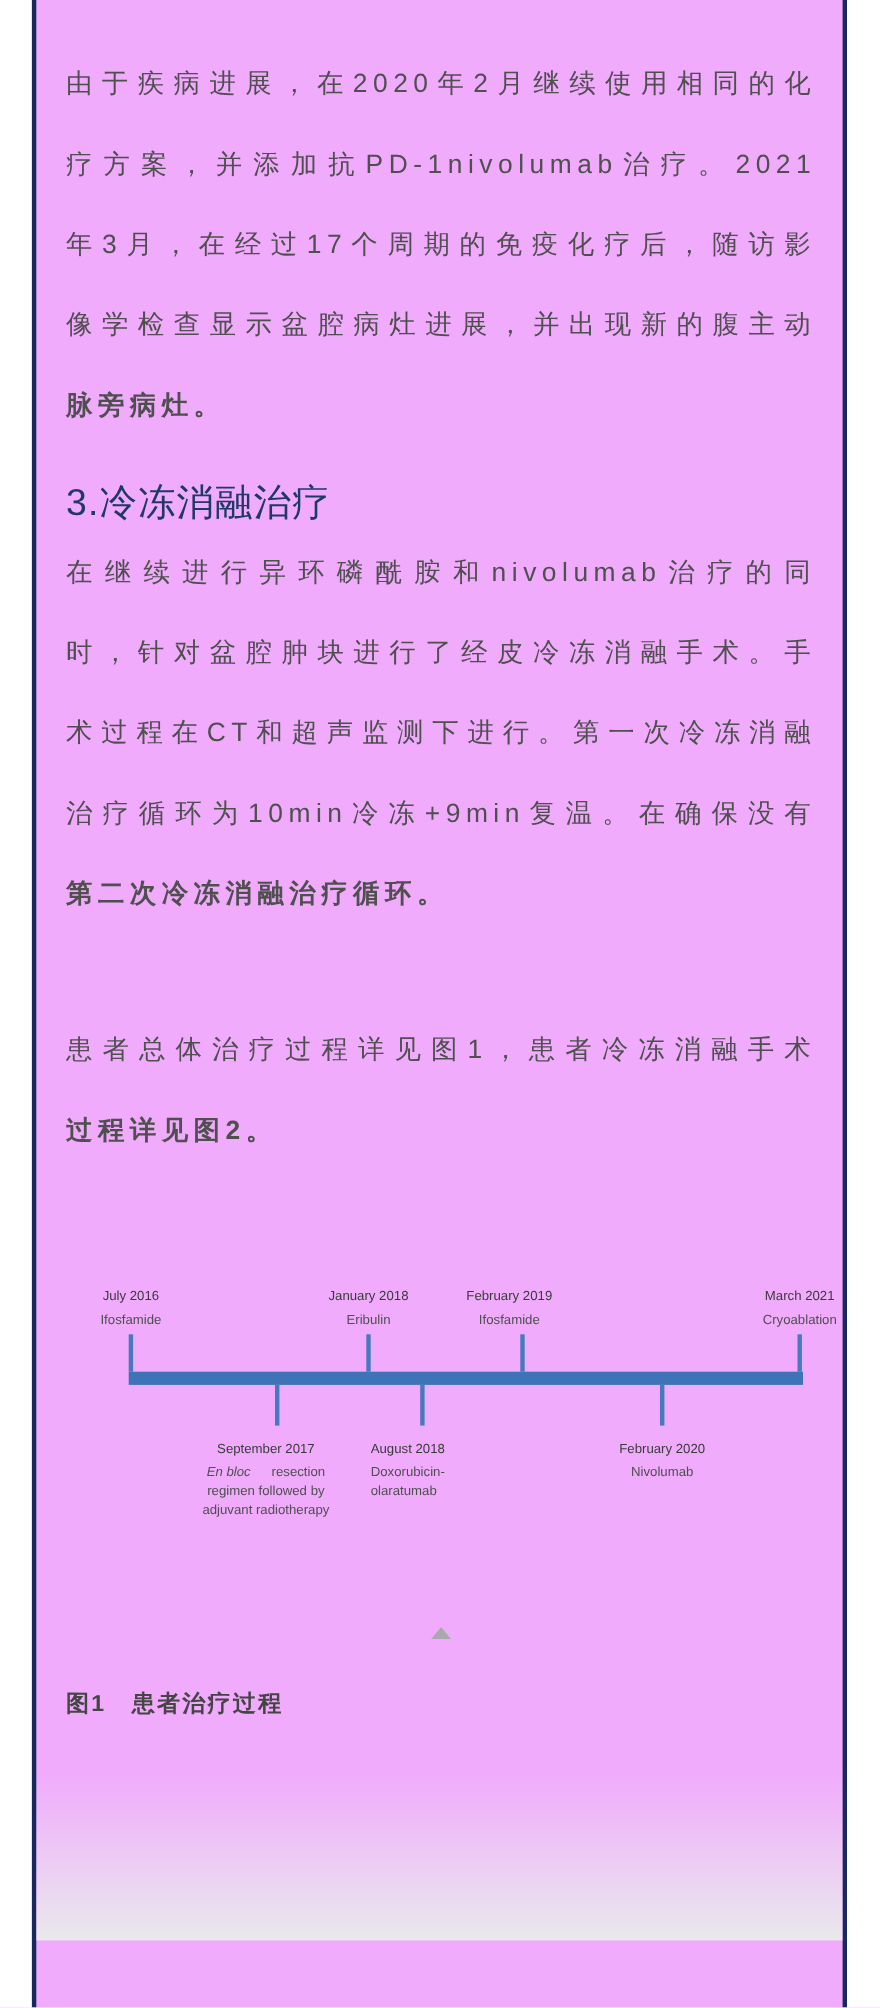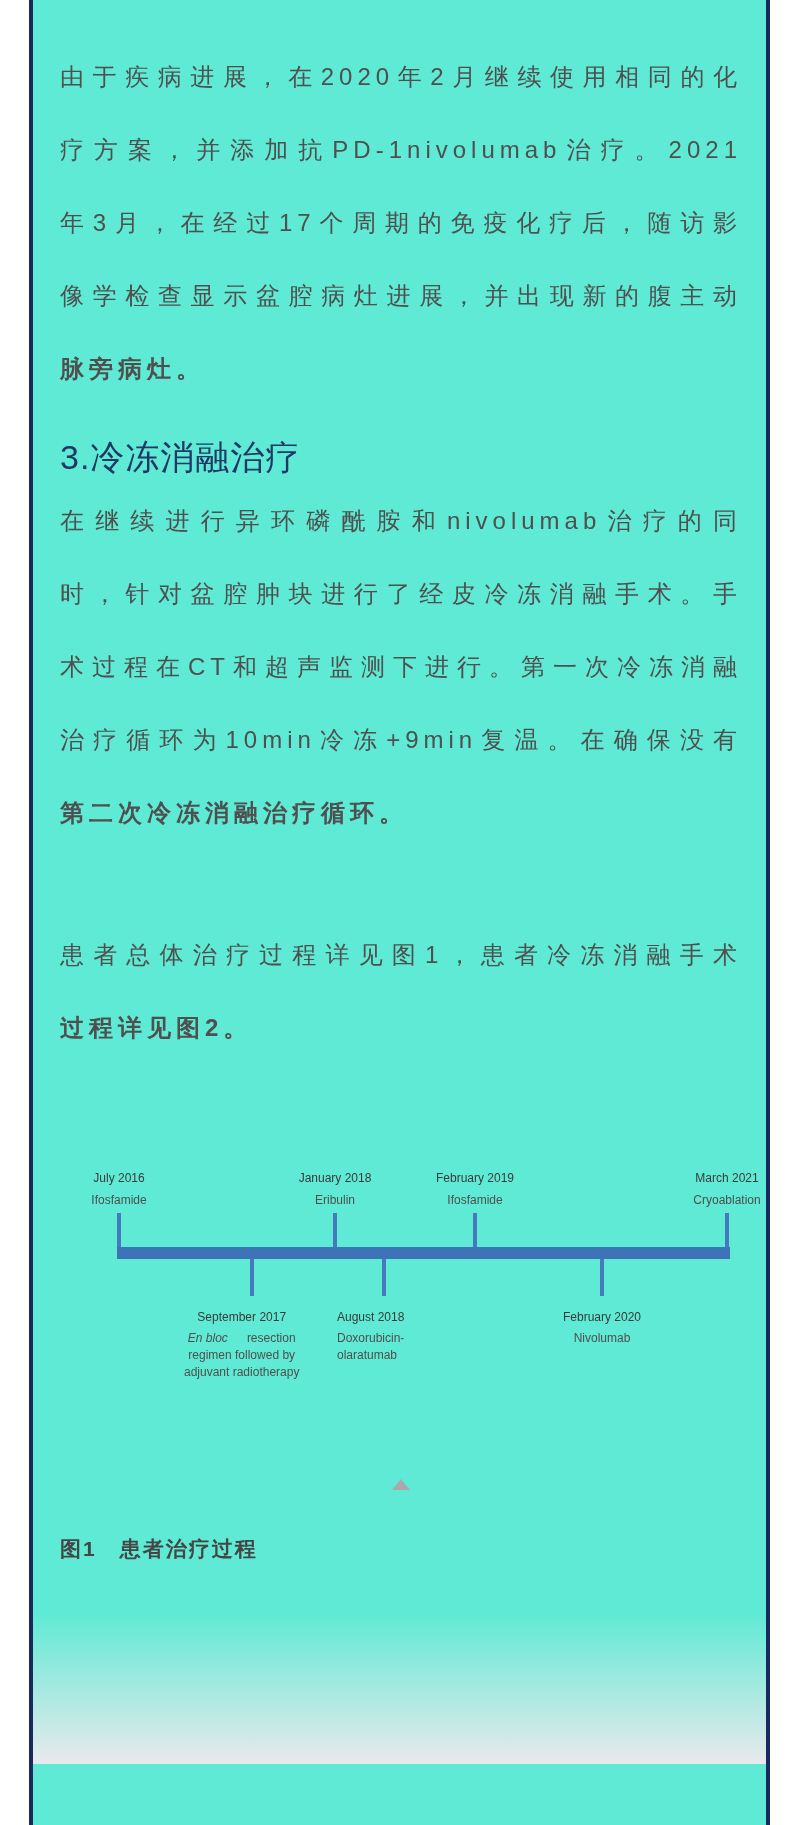--- a/index.html
+++ b/index.html
@@ -4,21 +4,21 @@
 <style>
   html,body { margin:0; padding:0; background:#ffffff; }
   body {
     width:800px; height:1825px; position:relative;
     font-family:"Liberation Sans","DejaVu Sans",sans-serif;
     -webkit-font-smoothing:antialiased;
   }
   .card {
     position:relative; margin-left:29px; width:733px; height:1825px;
     border-left:4px solid #17295e; border-right:4px solid #17295e;
-    background:#5eead4; overflow:hidden;
+    background:#f0abfc; overflow:hidden;
   }
   .fade-band {
     position:absolute; left:0; right:0; top:1612px; height:152px; z-index:0;
     background:linear-gradient(180deg, rgba(236,236,239,0) 0%, #e9e9ec 100%);
   }
   .content { position:relative; z-index:1; display:flow-root; padding:0 24px 0 27px; }
   .para { margin:0; }
   .bline {
     font-size:24px; line-height:73px; letter-spacing:5px; color:#4f4f4f;
     text-align:justify; text-align-last:justify; white-space:nowrap;
@@ -34,21 +34,21 @@
 
   
   .figure { position:relative; margin-top:104px; height:215px; font-size:12px; }
   .tl-bar { position:absolute; left:57px; top:79px; width:613px; height:12px; background:#3e73b8; }
   .tick { position:absolute; width:4px; background:#4679bd; }
   .tick.up   { top:45px; height:34px; }
   .tick.down { top:91px; height:37px; }
   .t1{left:57px}.t2{left:273px}.t3{left:413px}.t4{left:665px}
   .b1{left:190px}.b2{left:322px}.b3{left:540px}
   .top-event { position:absolute; top:2px; transform:translateX(-50%); text-align:center; white-space:nowrap; }
-  .te1{left:59px}.te2{left:275px}.te3{left:415px}.te4{left:667px}
+  .te1{left:59px}.te2{left:275px}.te3{left:403px}.te4{left:667px}
   .tl-date { font-weight:normal; color:#3a3a3a; line-height:16px; }
   .tl-sub  { color:#4f4f4f; line-height:17px; margin-top:6px; }
   .bottom-event { position:absolute; top:141px; white-space:nowrap; }
   .be1{left:124px; text-align:center;}
   .be2{left:277px; text-align:left;}
   .be3{left:542px; transform:translateX(-50%); text-align:center;}
   .bottom-event .tl-date { margin-bottom:5px; }
   .bottom-event .tl-sub { margin-top:0; }
   .italic { font-style:italic; }
   .gap-left { margin-left:4px;padding-left:15px; }

